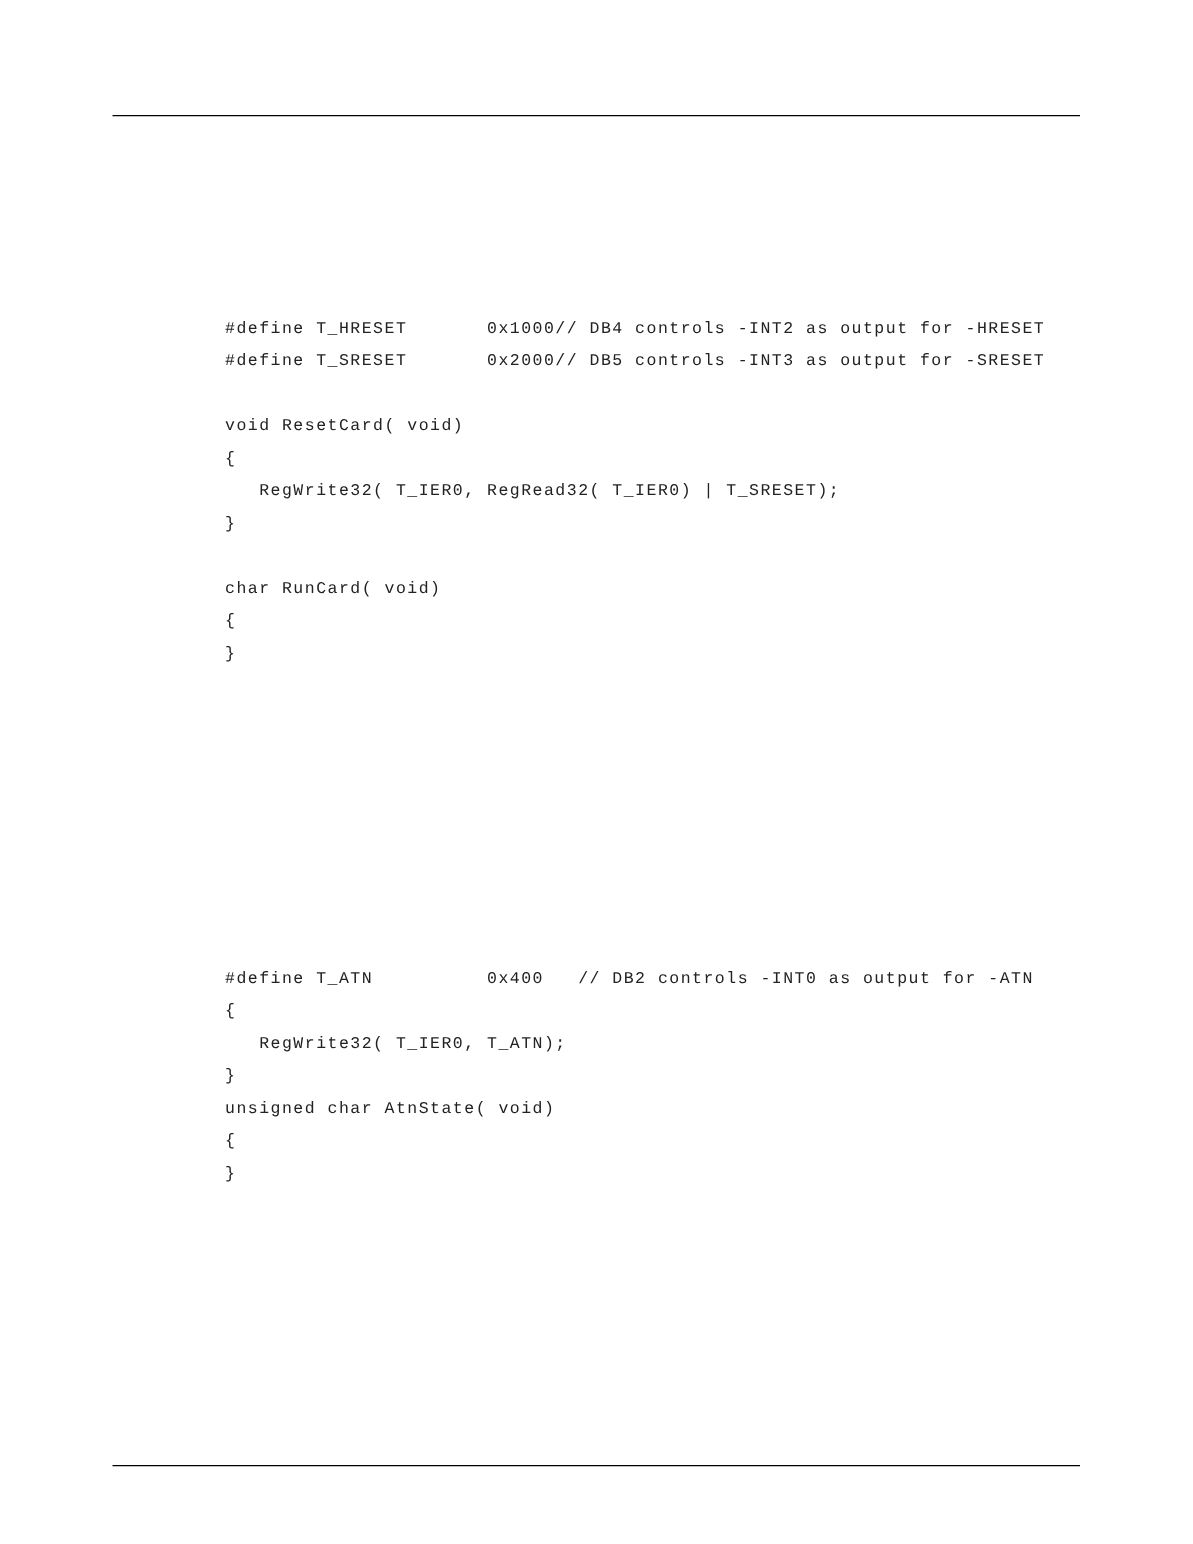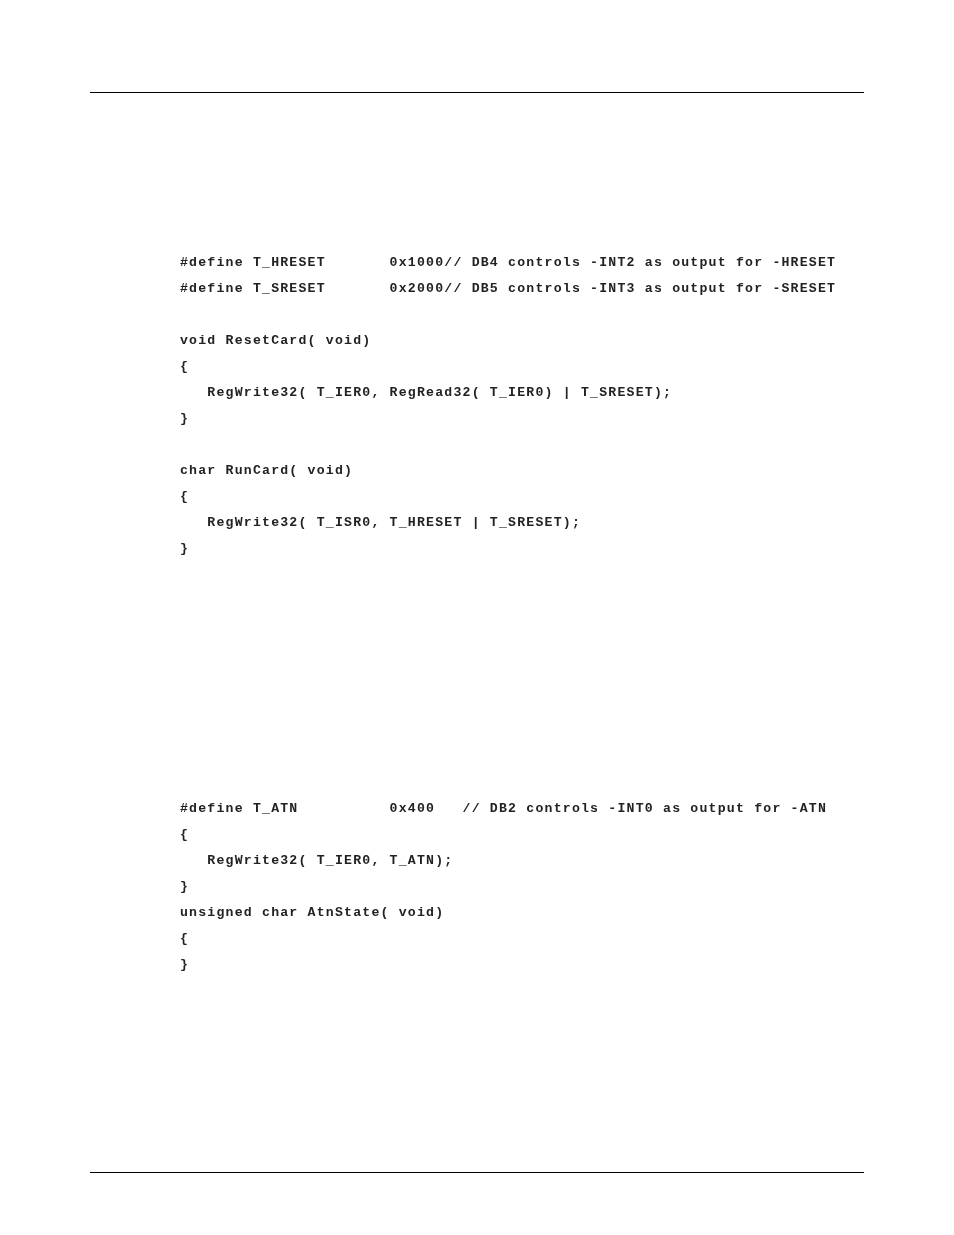--- a/index.html
+++ b/index.html
@@ -1,17 +1,17 @@
 <!DOCTYPE html>
 <html><head>
 <meta charset="utf-8">
 <style>
   * { margin: 0; padding: 0; box-sizing: border-box; }
   html, body { width: 954px; height: 1235px; background: #fff; font-family: "Courier New", monospace; }
-  .page { width: 954px; height: 1235px; position: relative; padding: 90px 90px 60px 90px; font-weight: bold; }
+  .page { width: 954px; height: 1235px; position: relative; padding: 90px 90px 60px 90px; }
   .hr { border: none; border-top: 1.5px solid #000; margin: 0; }
   .top-rule { position: absolute; left: 90px; right: 90px; top: 92px; }
   .bot-rule { position: absolute; left: 90px; right: 90px; bottom: 62px; }
   .content { position: absolute; left: 180px; right: 90px; top: 250px; }
   .code { font-family: "Courier New", monospace; font-size: 13.2px; line-height: 26px; color: #222; letter-spacing: 1.2px; white-space: pre; }
   .blk { margin: 0; }
   .gap { height: 208px; }
   .gap-sm { height: 26px; }
 </style>
 </head>
@@ -23,21 +23,20 @@
     <div class="code blk">#define T_HRESET       0x1000// DB4 controls -INT2 as output for -HRESET</div>
     <div class="code blk">#define T_SRESET       0x2000// DB5 controls -INT3 as output for -SRESET</div>
     <div class="code gap-sm"></div>
     <div class="code blk">void ResetCard( void)</div>
     <div class="code blk">{</div>
     <div class="code blk">   RegWrite32( T_IER0, RegRead32( T_IER0) | T_SRESET);</div>
     <div class="code blk">}</div>
     <div class="code gap-sm"></div>
     <div class="code blk">char RunCard( void)</div>
     <div class="code blk">{</div>
-    <div class="code blk">   RegWrite32( T_ISR0, T_HRESET | T_SRESET);</div>
     <div class="code blk">}</div>
     <div class="gap"></div>
     <div class="code gap-sm"></div>
     <div class="code blk">#define T_ATN          0x400   // DB2 controls -INT0 as output for -ATN</div>
     <div class="code blk">{</div>
     <div class="code blk">   RegWrite32( T_IER0, T_ATN);</div>
     <div class="code blk">}</div>
     <div class="code blk">unsigned char AtnState( void)</div>
     <div class="code blk">{</div>
     <div class="code blk">}</div>

